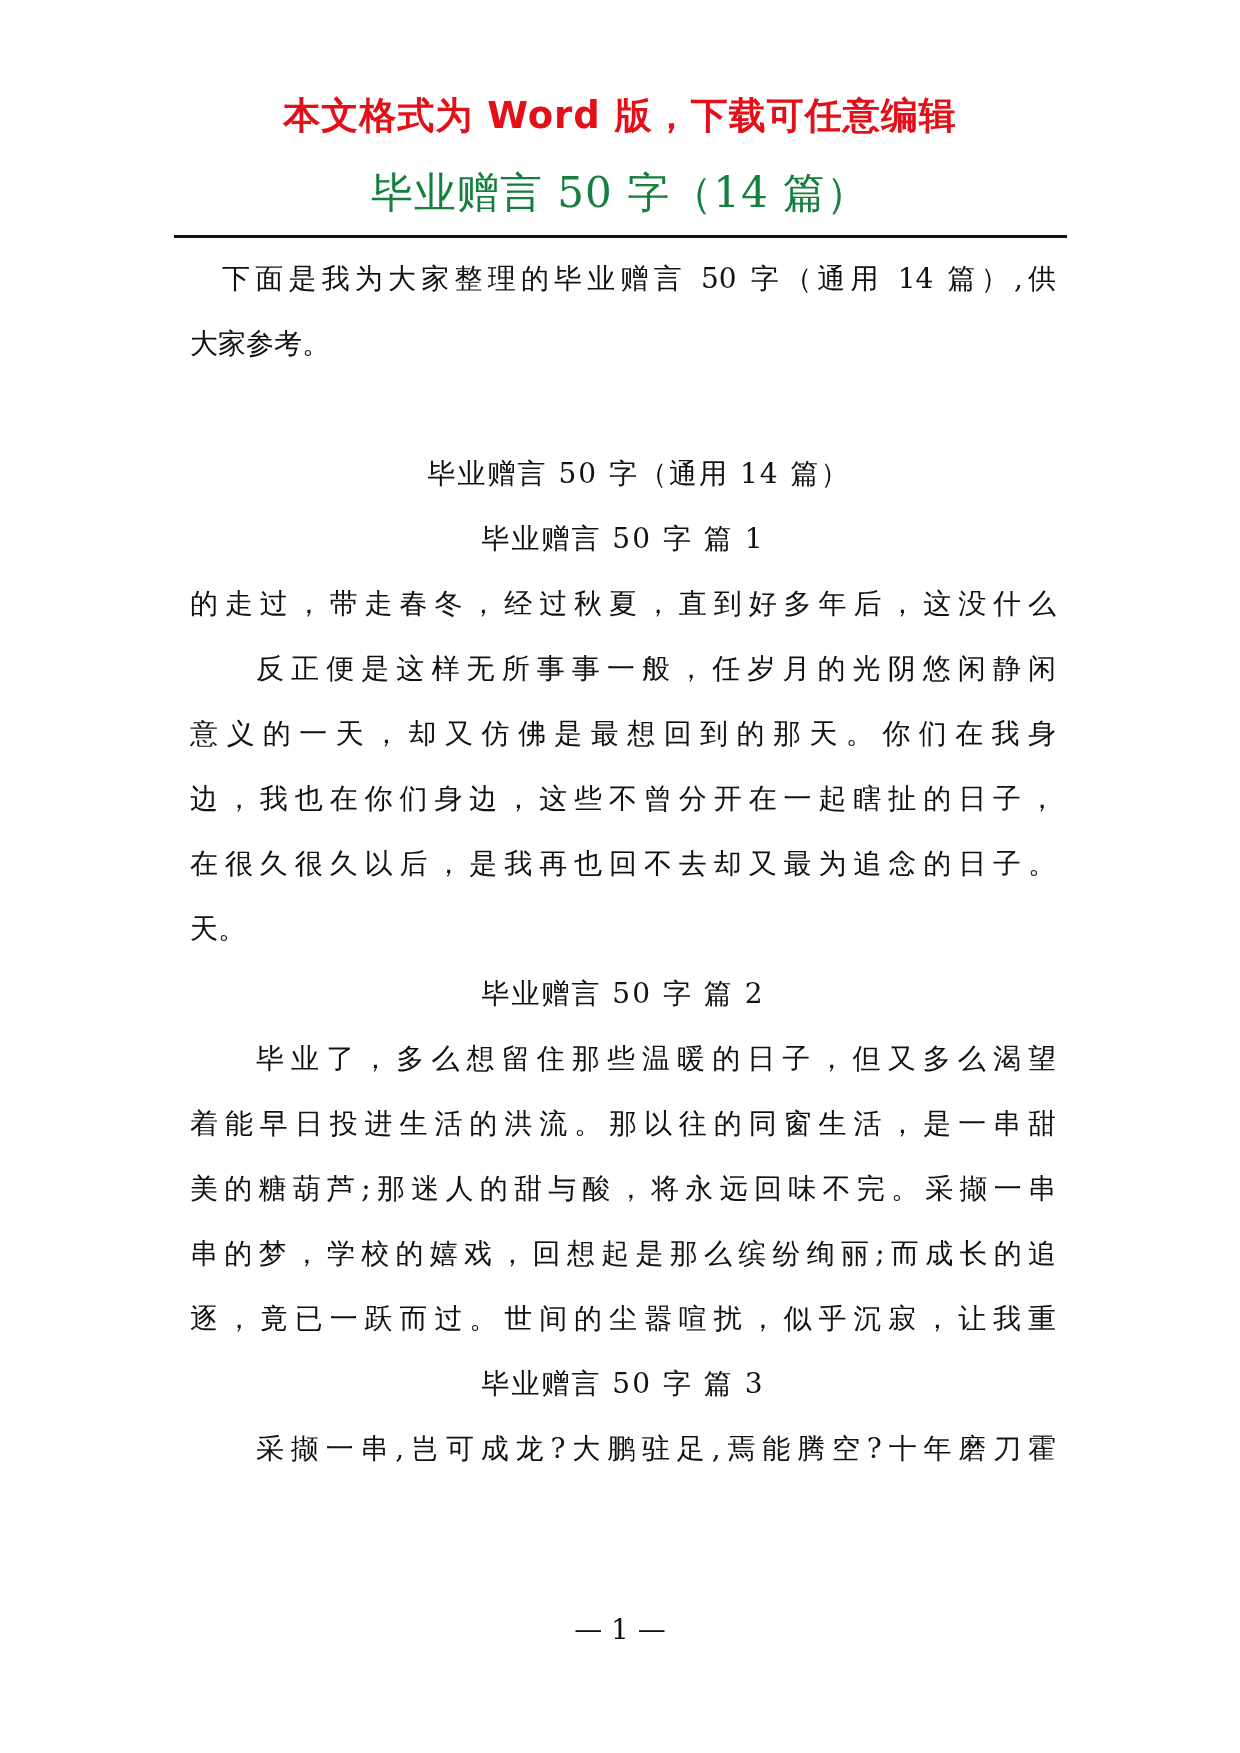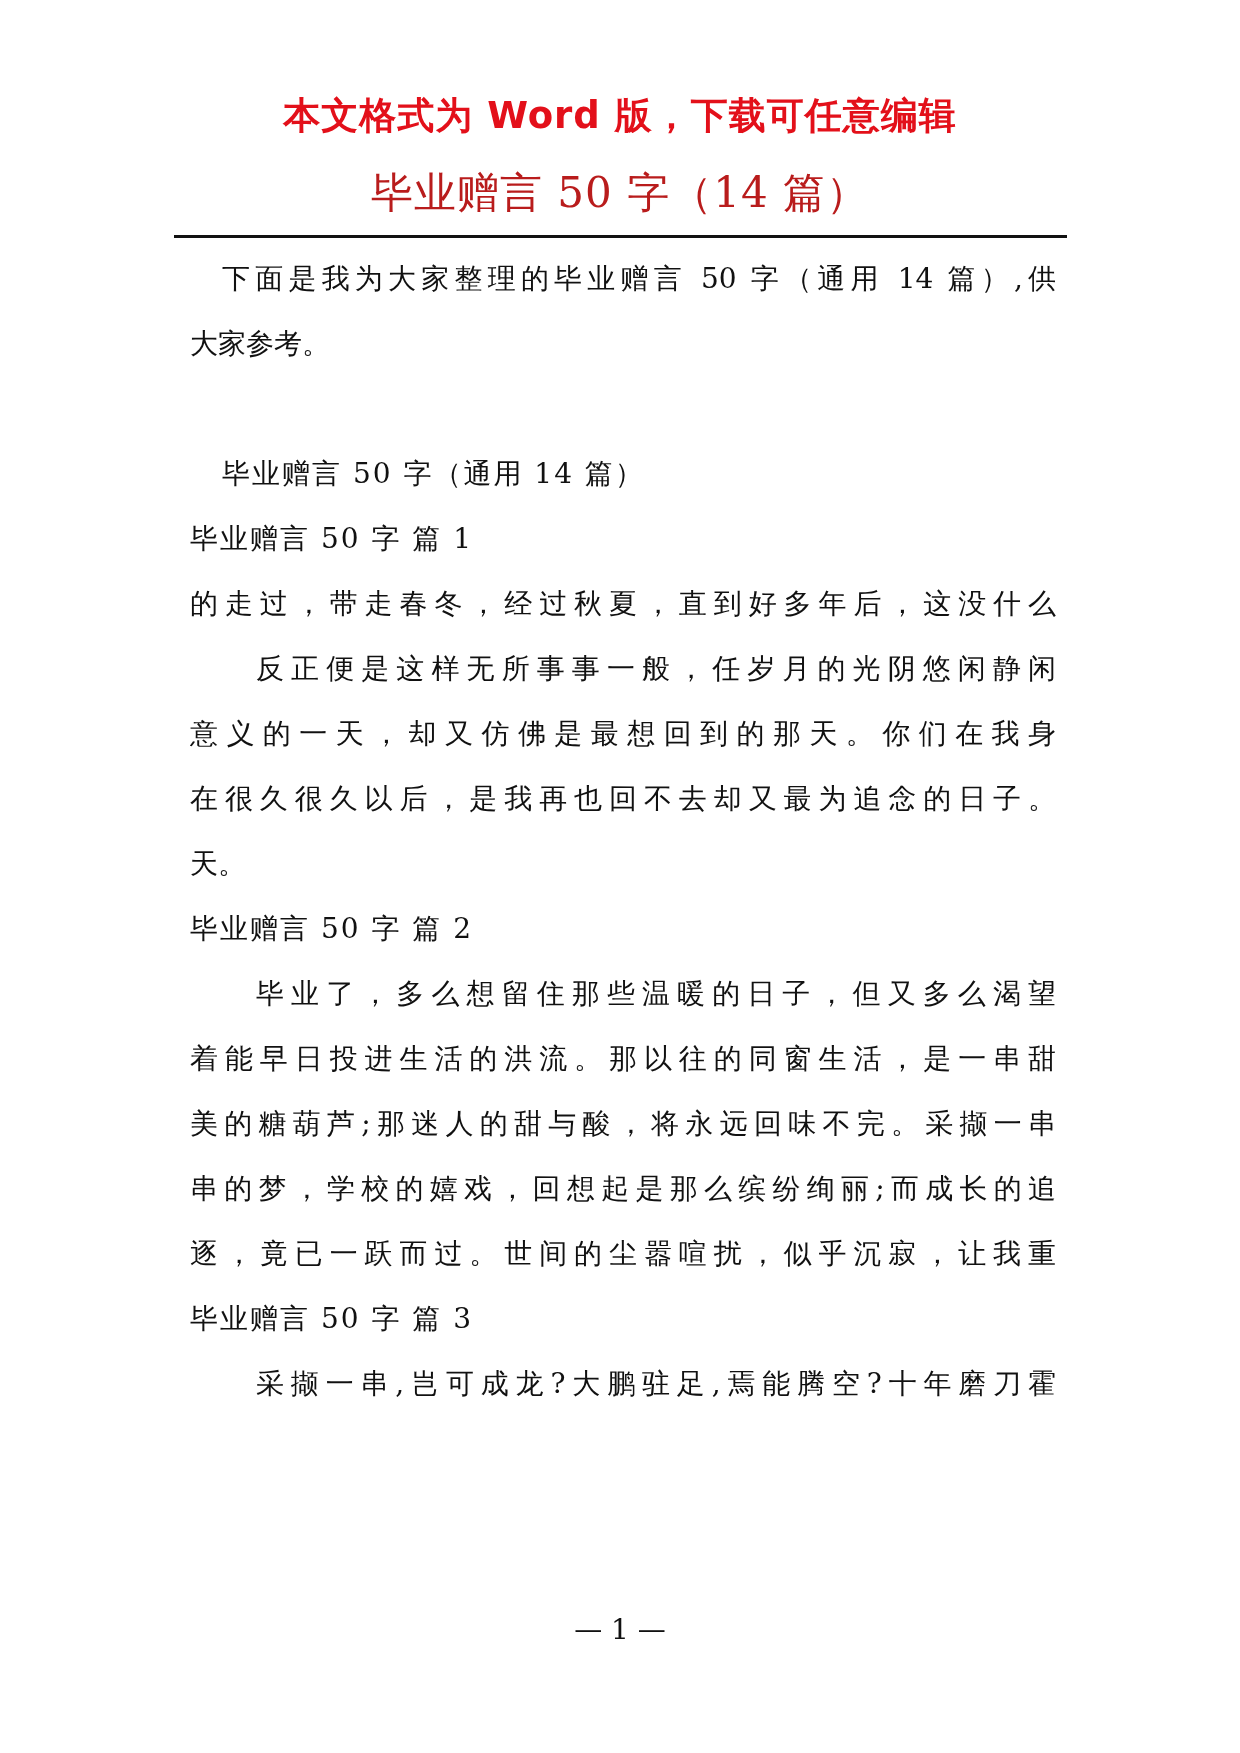--- a/index.html
+++ b/index.html
@@ -33,21 +33,21 @@
       color: #e3101a;
       line-height: 56px;
     }
     .doc-title {
       position: absolute;
       left: 0; right: 0;
       top: 163px;
       text-align: center;
       font-family: "DejaVu Serif", "Liberation Serif", serif;
       font-size: 42px;
-      color: #b91c1c;
+      color: #15803d;
       line-height: 60px;
       letter-spacing: 1px;
     }
     .rule {
       position: absolute;
       left: 174px;
       width: 893px;
       top: 235px;
       height: 3px;
       background: #111111;
@@ -68,20 +68,21 @@
       overflow: hidden;
     }
     .line.indent { padding-left: 66px; }
     .line.indent-s { padding-left: 32px; }
     .line.last { text-align-last: left; }
     .line.blank { height: 65px; }
     .heading {
       white-space: nowrap;
       height: 65px;
       letter-spacing: 2px;
+      text-align: center;
     }
     .heading.indent-s { padding-left: 32px; }
     .page-num {
       position: absolute;
       left: 0; right: 0;
       top: 1610px;
       text-align: center;
       font-size: 28px;
       line-height: 40px;
     }
@@ -100,20 +101,21 @@
   <div class="body-text">
     <div class="line indent-s">下面是我为大家整理的毕业赠言 50 字（通用 14 篇）,供</div>
     <div class="line last">大家参考。</div>
     <div class="line blank"></div>
     <div class="heading indent-s">毕业赠言 50 字（通用 14 篇）</div>
 
     <div class="heading">毕业赠言 50 字  篇 1</div>
     <div class="line">的走过，带走春冬，经过秋夏，直到好多年后，这没什么</div>
     <div class="line indent">反正便是这样无所事事一般，任岁月的光阴悠闲静闲</div>
     <div class="line">意义的一天，却又仿佛是最想回到的那天。你们在我身</div>
+    <div class="line">边，我也在你们身边，这些不曾分开在一起瞎扯的日子，</div>
     <div class="line">在很久很久以后，是我再也回不去却又最为追念的日子。</div>
     <div class="line last">天。</div>
 
     <div class="heading">毕业赠言 50 字  篇 2</div>
     <div class="line indent">毕业了，多么想留住那些温暖的日子，但又多么渴望</div>
     <div class="line">着能早日投进生活的洪流。那以往的同窗生活，是一串甜</div>
     <div class="line">美的糖葫芦;那迷人的甜与酸，将永远回味不完。采撷一串</div>
     <div class="line">串的梦，学校的嬉戏，回想起是那么缤纷绚丽;而成长的追</div>
     <div class="line">逐，竟已一跃而过。世间的尘嚣喧扰，似乎沉寂，让我重</div>
 

